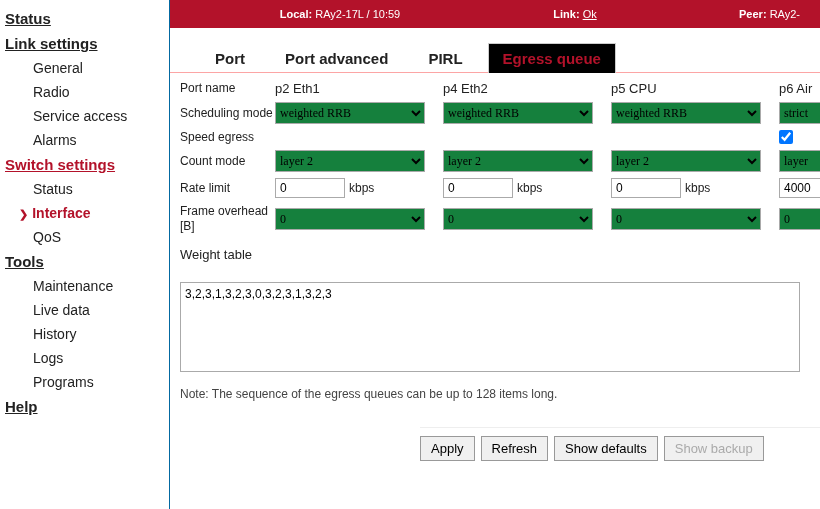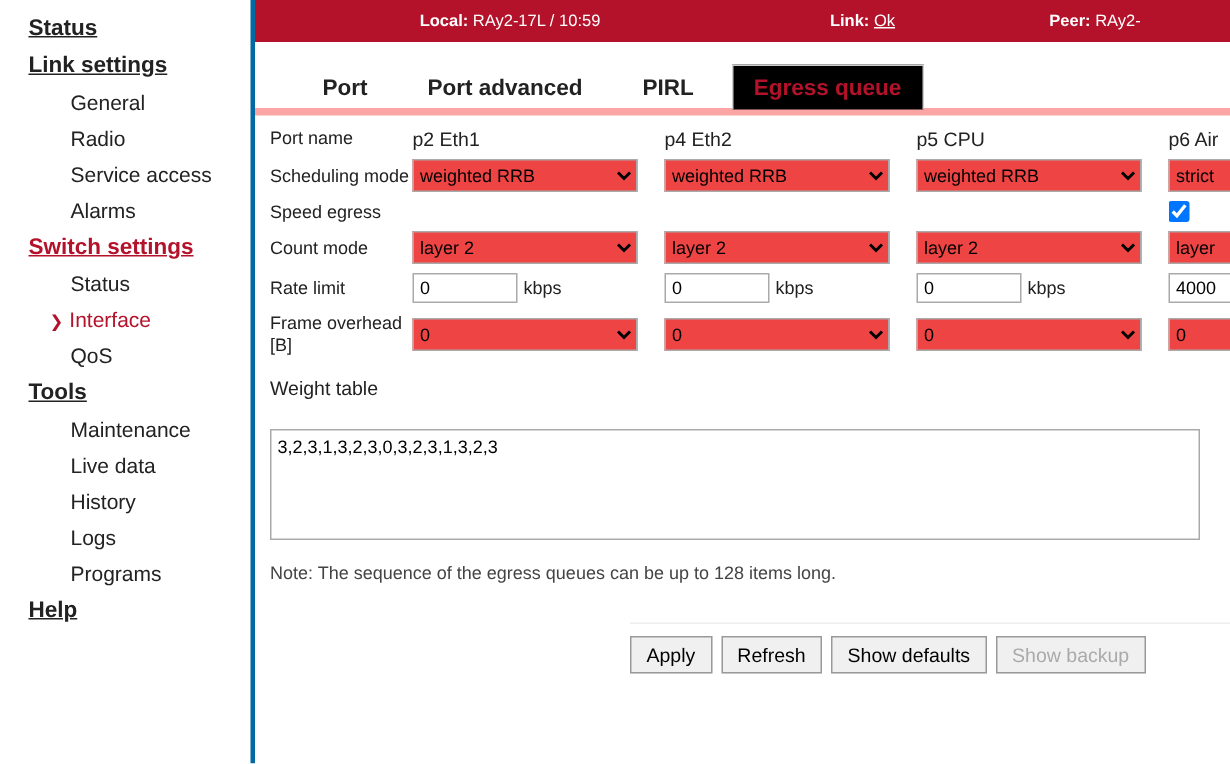--- a/index.html
+++ b/index.html
@@ -1,46 +1,46 @@
 <!DOCTYPE html>
 <html><head>
 <meta charset="utf-8">
 <style>
 * { box-sizing: border-box; margin:0; padding:0; }
 body { font-family: Arial, Helvetica, sans-serif; font-size:13px; color:#222; width:820px; height:509px; overflow:hidden; background:#fff; }
 .layout { display:flex; height:509px; }
-.sidebar { width:170px; padding:6px 0 0 19px; border-right:3px solid #0369a1; }
+.sidebar { width:170px; padding:6px 0 0 5px; border-right:1px solid #0369a1; }
 .side-h { font-weight:bold; font-size:15px; padding:4px 0; text-decoration:underline; cursor:pointer; }
 .side-h.red { color:#b3122a; }
 .side-i { font-size:14px; padding:4px 0 4px 28px; cursor:pointer; }
-.side-i.sel { color:#b3122a; font-weight:normal; }
+.side-i.sel { color:#b3122a; font-weight:bold; }
 .side-i.sel::before { content:"\276F"; color:#b3122a; margin-left:-14px; margin-right:4px; font-size:11px; }
 .main { flex:1; overflow:hidden; }
 .topbar { background:#b3122a; color:#fff; height:28px; display:flex; align-items:center; padding:0 20px; font-size:11px; }
 .topbar .lbl { font-weight:bold; }
 .topbar .seg1 { flex:0 0 300px; text-align:center; }
 .topbar .seg2 { flex:0 0 170px; text-align:center; }
-.topbar .seg3 { flex:1; text-align:center; }
+.topbar .seg3 { flex:1; text-align:right; }
 .topbar a { color:#fff; text-decoration:underline; }
-.tabs { display:flex; gap:10px; padding:14px 0 0 30px; border-bottom:5px solid #fca5a5; }
+.tabs { display:flex; gap:10px; padding:14px 0 0 30px; border-bottom:1px solid #fca5a5; }
 .tab { padding:6px 14px; font-size:15px; font-weight:bold; cursor:pointer; color:#222; border:1px solid transparent; border-bottom:none; position:relative; top:1px; }
 .tab.active { border-color:#ccc; background:#000000; color:#b3122a; }
 .content { padding:8px 0 0 10px; }
 .grid { display:grid; grid-template-columns: 95px repeat(4, 168px); column-gap:0; row-gap:6px; align-items:center; }
 .rowlabel { font-size:12px; line-height:1.2; }
 .portname { font-size:13px; }
-select { width:150px; height:22px; font-size:12px; border:1px solid #aaa; background:#ef4444; }
+select { width:150px; height:22px; font-size:12px; border:1px solid #aaa; background:#15803d;font-family:Liberation Serif, serif; }
 select.narrow{ width:55px;}
 input[type=text] { height:20px; font-size:12px; border:1px solid #aaa; padding:0 4px; width:70px; }
 input[type=text].wide{width:52px;}
 .unit { font-size:12px; margin-left:4px; }
 .cell { display:flex; align-items:center; }
 .wt { margin-top:14px; }
 .wt-label{ font-size:13px; margin-bottom:20px; display:block;}
-textarea { width:620px; height:74px; border:1px solid #aaa; font-size:12px; font-family:inherit; padding:4px; resize:none;}
+textarea { width:620px; height:90px; border:1px solid #aaa; font-size:12px; font-family:inherit; padding:4px; resize:none;}
 .note{ font-size:12px; color:#444; margin-top:12px;}
 .buttons{ margin-top:26px; padding:8px 0; display:flex; gap:6px; justify-content:flex-start; margin-left:240px; border-top:1px solid #eee;}
 button{ font-size:13px; padding:4px 10px; border:1px solid #999; background:#f0f0f0; cursor:pointer;}
 button:disabled{ color:#aaa; cursor:default;}
 input[type=checkbox]{ width:14px; height:14px;}
 </style>
 </head>
 <body>
 
 <div class="layout">

